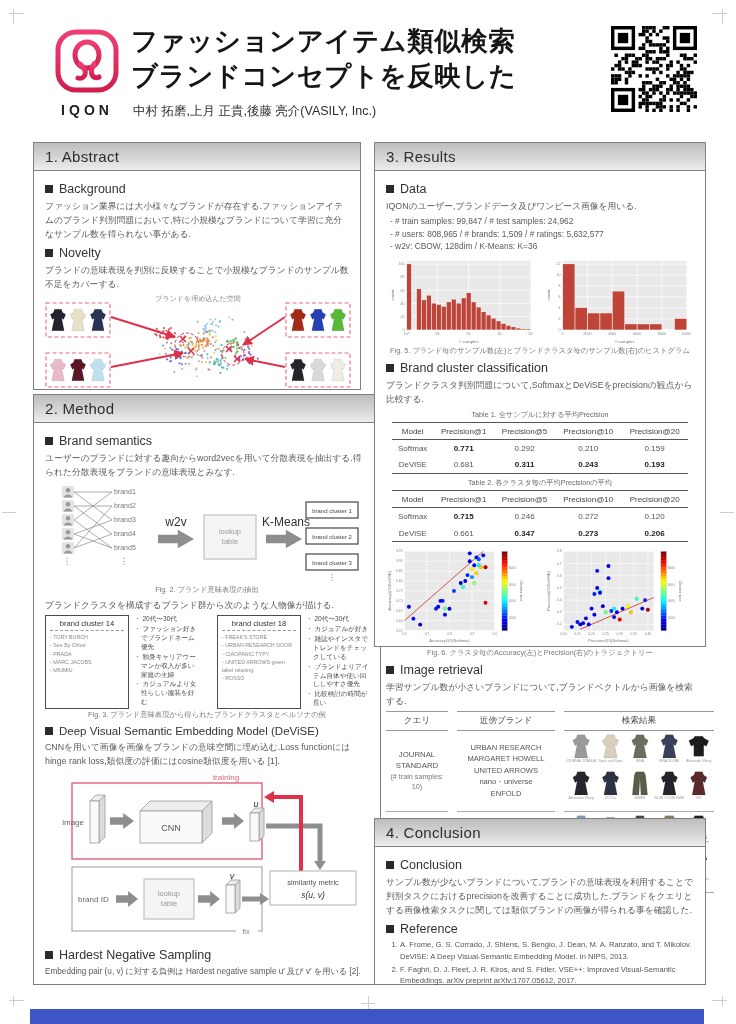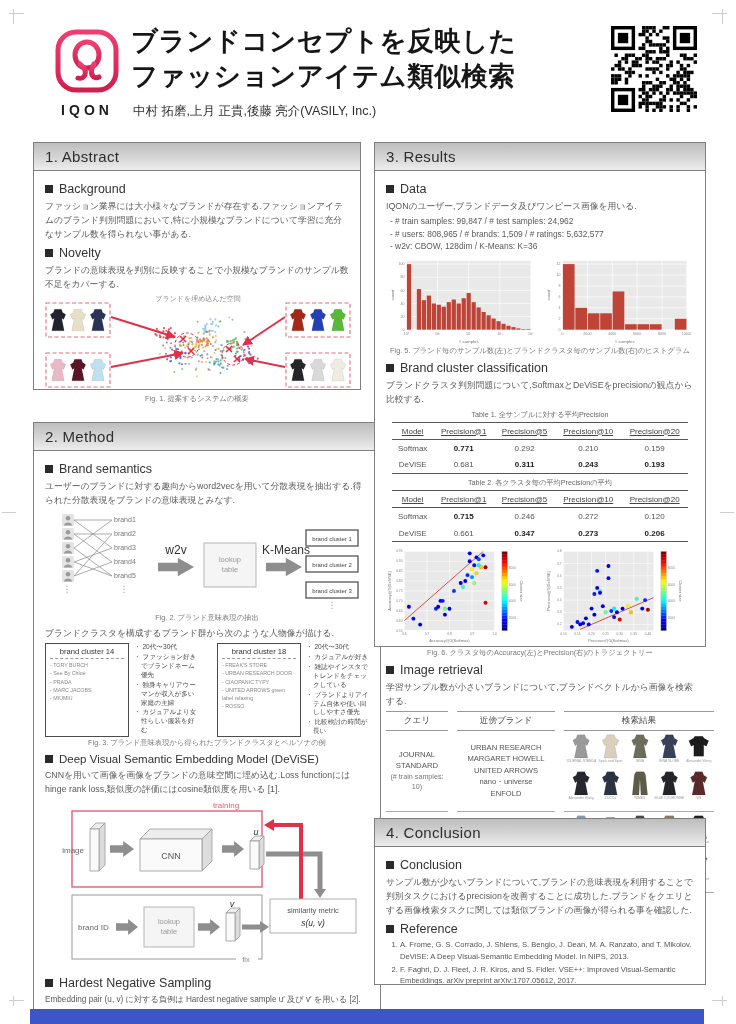--- a/index.html
+++ b/index.html
@@ -31,21 +31,21 @@
   .cl-title{font-size:7.6px;color:#333;text-align:center;}
   .cl-div{border-top:1px dashed #999;margin:2px 0 2px 0;}
   .cl-brands{list-style:none;margin:0;padding:0;font-size:5.3px;color:#888;line-height:1.55;}
   .cl-brands li::before{content:"-  ";}
   .traits{list-style:none;margin:0;padding:0;font-size:6.6px;color:#4a4a4a;line-height:1.35;flex:1;}
   .traits li{padding-left:7px;text-indent:-7px;margin-bottom:1px;}
   .traits li::before{content:"・ ";}
   
   .tcap{font-size:7.2px;color:#666;text-align:center;margin:4px 0 2px 0;}
   table.res{width:96%;margin:0 auto 2px auto;border-collapse:collapse;font-size:8px;color:#555;}
-  table.res th{font-weight:normal;color:#444;border-top:1.3px solid #555;border-bottom:1.1px solid #555;padding:3.5px 2px;text-decoration:underline;}
+  table.res th{font-weight:normal;color:#444;border-top:1.3px solid #555;border-bottom:1.1px solid #555;padding:3.5px 2px;}
   table.res td{text-align:center;padding:3.8px 2px;}
   table.res tr.last td{border-bottom:1.3px solid #555;}
   table.res td.b{font-weight:bold;color:#222;}
   table.res td.model{text-align:center;}
   
   .fig-row{display:flex;justify-content:center;gap:10px;}
   
   .ret{display:grid;grid-template-columns:62px 98px 1fr;column-gap:9px;margin-top:2px;}
   .ret .hd{font-size:8.6px;color:#444;text-align:center;border-top:1px solid #999;border-bottom:1px solid #999;padding:3px 0;background:transparent;}
   .ret .cell{border-bottom:1px solid #aaa;display:flex;flex-direction:column;justify-content:center;align-items:center;padding:3px 0;}
@@ -82,22 +82,22 @@
         </linearGradient>
       </defs>
       <rect x="4" y="4" width="58" height="58" rx="18" fill="none" stroke="url(#lg)" stroke-width="5"></rect>
       <ellipse cx="33" cy="27" rx="12" ry="13" fill="none" stroke="url(#lg)" stroke-width="5"></ellipse>
       <path d="M 26 36 C 36 44 30 52 24 50" fill="none" stroke="url(#lg)" stroke-width="5" stroke-linecap="round"></path>
       <path d="M 40 36 C 34 46 40 52 45 49" fill="none" stroke="url(#lg)" stroke-width="5" stroke-linecap="round"></path>
     </svg>
   <div class="logo-name">IQON</div>
 </div>
 <div class="title">
+  <div>ファッションアイテム類似検索</div>
   <div>ブランドコンセプトを反映した</div>
-  <div>ファッションアイテム類似検索</div>
 </div>
 <div class="authors">中村 拓磨,上月 正貴,後藤 亮介(VASILY, Inc.)</div>
 <svg class="qr" id="qr-svg" viewBox="0 0 86 86">
     <rect x="0" y="0" width="86" height="86" fill="#fff"></rect>
     <rect x="0" y="41.28" width="3.44" height="3.44" fill="#000"></rect>
     <rect x="0" y="48.16" width="3.44" height="3.44" fill="#000"></rect>
     <rect x="0" y="51.6" width="3.44" height="3.44" fill="#000"></rect>
     <rect x="0" y="55.04" width="3.44" height="3.44" fill="#000"></rect>
     <rect x="3.44" y="27.52" width="3.44" height="3.44" fill="#000"></rect>
     <rect x="3.44" y="37.839999999999996" width="3.44" height="3.44" fill="#000"></rect>
@@ -606,21 +606,21 @@
         <path d="M-2.2,-7 L2.2,-7 L3,-4.8 L5,-3.6 L3.6,-0.4 L2.4,-1.2 L4,7 L-4,7 L-2.4,-1.2 L-3.6,-0.4 L-5,-3.6 L-3,-4.8 Z" transform="translate(293,77) scale(1.55)" fill="#efece2" stroke="rgba(0,0,0,0.18)" stroke-width="0.3"></path>
         <line x1="66" y1="24" x2="130" y2="44" stroke="#e0304a" stroke-width="2" marker-end="url(#arrR)"></line>
         <line x1="66" y1="74" x2="138" y2="60" stroke="#e0304a" stroke-width="2" marker-end="url(#arrR)"></line>
         <line x1="240" y1="24" x2="198" y2="52" stroke="#e0304a" stroke-width="2" marker-end="url(#arrR)"></line>
         <line x1="240" y1="74" x2="200" y2="66" stroke="#e0304a" stroke-width="2" marker-end="url(#arrR)"></line>
       </svg>
     <div class="cap">Fig. 1. 提案するシステムの概要</div>
   </div>
 </div>
 
-<div class="panel" style="left:33px;top:394px;width:348px;height:591px;margin-top:28px;">
+<div class="panel" style="left:33px;top:394px;width:348px;height:591px;">
   <div class="panel-h">2. Method</div>
   <div class="panel-b">
     <div class="sub-head">
         <span class="sq"></span>
         <span>Brand semantics</span>
       </div>
     <div class="body-text">ユーザーのブランドに対する趣向からword2vecを用いて分散表現を抽出する.得られた分散表現をブランドの意味表現とみなす.</div>
     <svg id="fig2-svg" width="306" height="102" viewBox="0 0 306 102" style="display:block;margin:3px auto 0 auto;">
         <line x1="20" y1="10" x2="58" y2="10" stroke="#888" stroke-width="0.7"></line>
         <line x1="20" y1="10" x2="58" y2="38" stroke="#888" stroke-width="0.7"></line>

